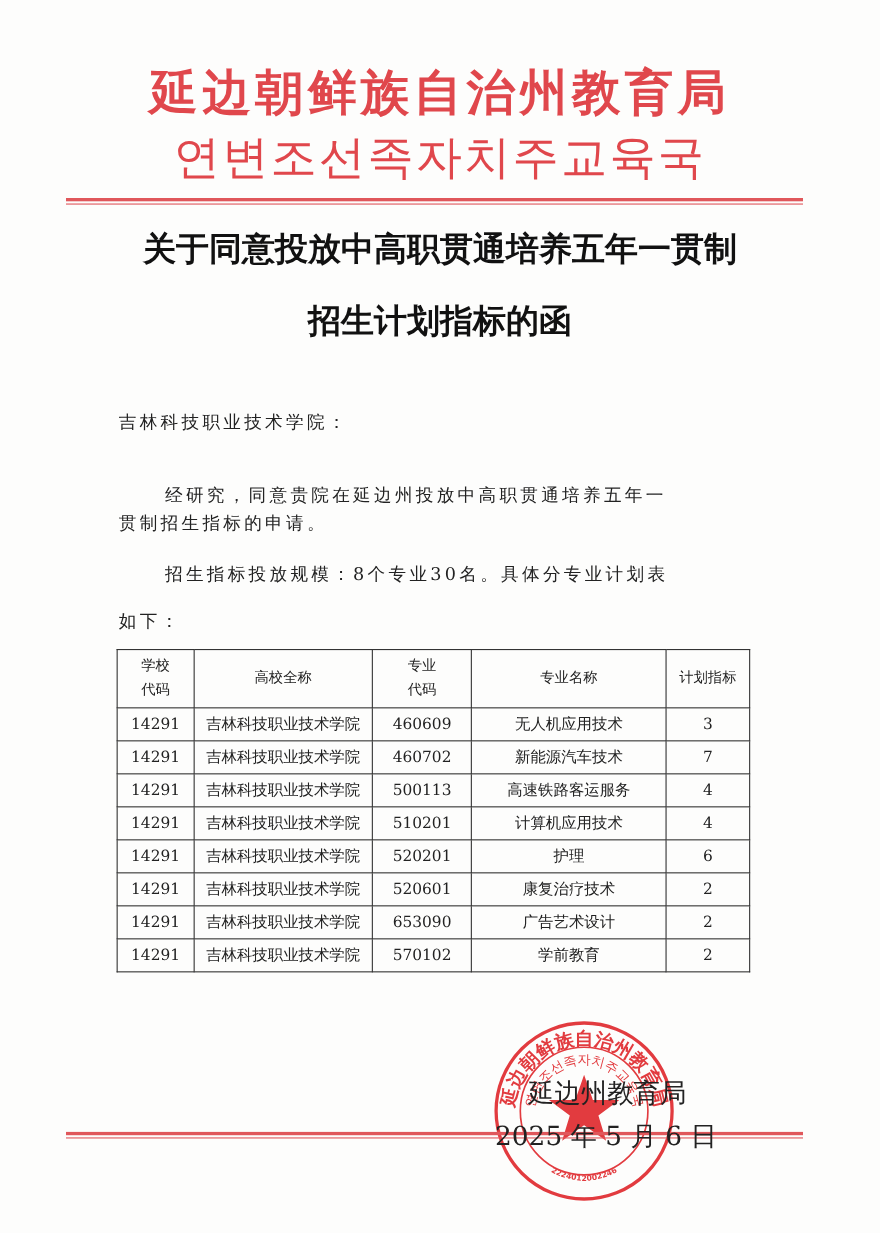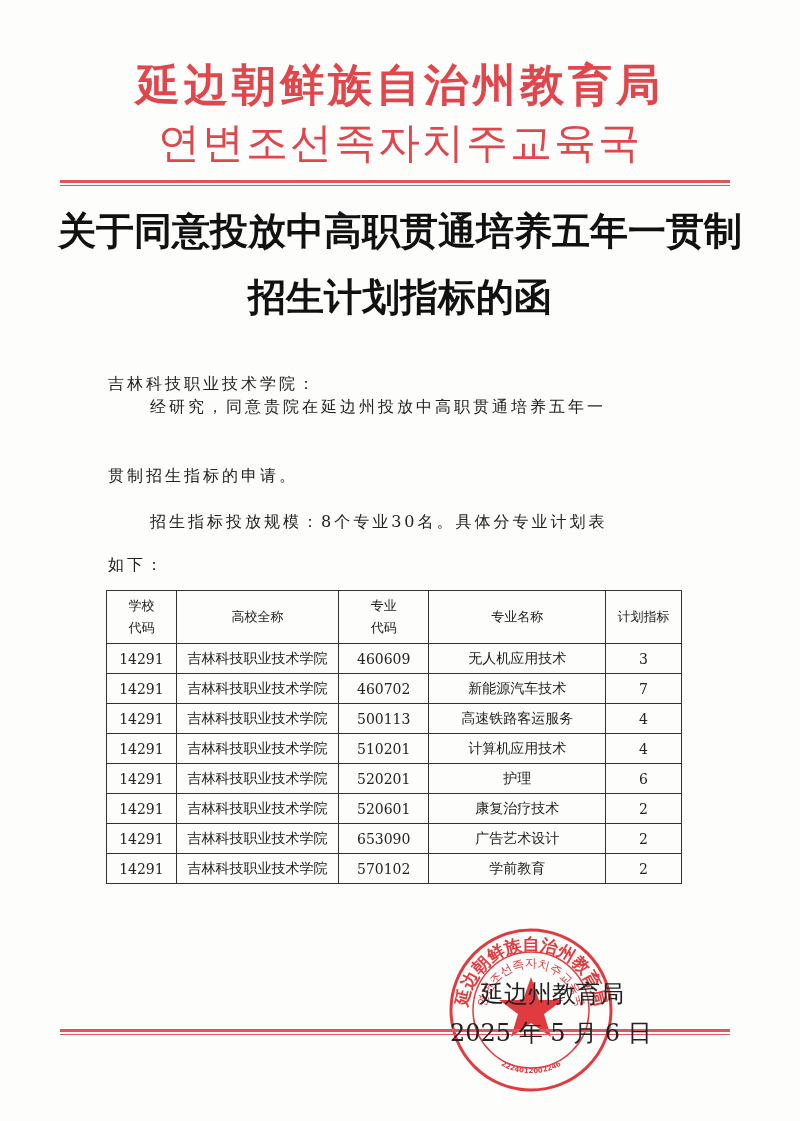--- a/index.html
+++ b/index.html
@@ -15,21 +15,21 @@
   .hdr-kr {
     position: absolute; left: 0; width: 800px; top: 116px; text-align: center;
     font-family: "DejaVu Sans", sans-serif; color: #e0474c;
     font-size: 42px; letter-spacing: 2px; line-height: 54px;
   }
   .rule { position: absolute; left: 60px; width: 670px; height: 6px; }
   .rule .thick { position: absolute; left: 0; right: 0; top: 0; height: 3px; background: #e0575b; }
   .rule .thin { position: absolute; left: 0; right: 0; top: 5px; height: 1px; background: #e0575b; }
   .title {
     position: absolute; left: 0; width: 800px; text-align: center;
-    font-family: "DejaVu Serif", serif; font-weight: bold; font-size: 38px; color: #111;
+    font-family: "DejaVu Serif", serif; font-weight: bold; font-size: 30px; color: #111;
     letter-spacing: 0px;
   }
   .para {
     position: absolute; font-family: "DejaVu Serif", serif; font-size: 16px; color: #222;
     letter-spacing: 3px; white-space: nowrap;
   }
   table.plan {
     position: absolute; left: 106px; top: 590px; width: 576px; border-collapse: collapse;
     font-family: "DejaVu Serif", serif; font-size: 14px; color: #222;
   }
@@ -53,21 +53,21 @@
 
 <div class="rule" style="top:180px;">
   <div class="thick"></div>
     <div class="thin"></div>
 </div>
 
 <div class="title" style="top:206px;">关于同意投放中高职贯通培养五年一贯制</div>
 <div class="title" style="top:272px;">招生计划指标的函</div>
 
 <div class="para" style="left:108px; top:374px;">吉林科技职业技术学院：</div>
-<div class="para" style="left:150px; top:397px;">经研究，同意贵院在延边州投放中高职贯通培养五年一</div>
+<div class="para" style="left:150px; top:440px;">经研究，同意贵院在延边州投放中高职贯通培养五年一</div>
 <div class="para" style="left:108px; top:466px;">贯制招生指标的申请。</div>
 <div class="para" style="left:150px; top:512px;">招生指标投放规模：8个专业30名。具体分专业计划表</div>
 <div class="para" style="left:108px; top:555px;">如下：</div>
 
 <table class="plan">
   <colgroup>
     <col style="width:68px">
       <col style="width:158px">
       <col style="width:88px">
       <col style="width:172px">

